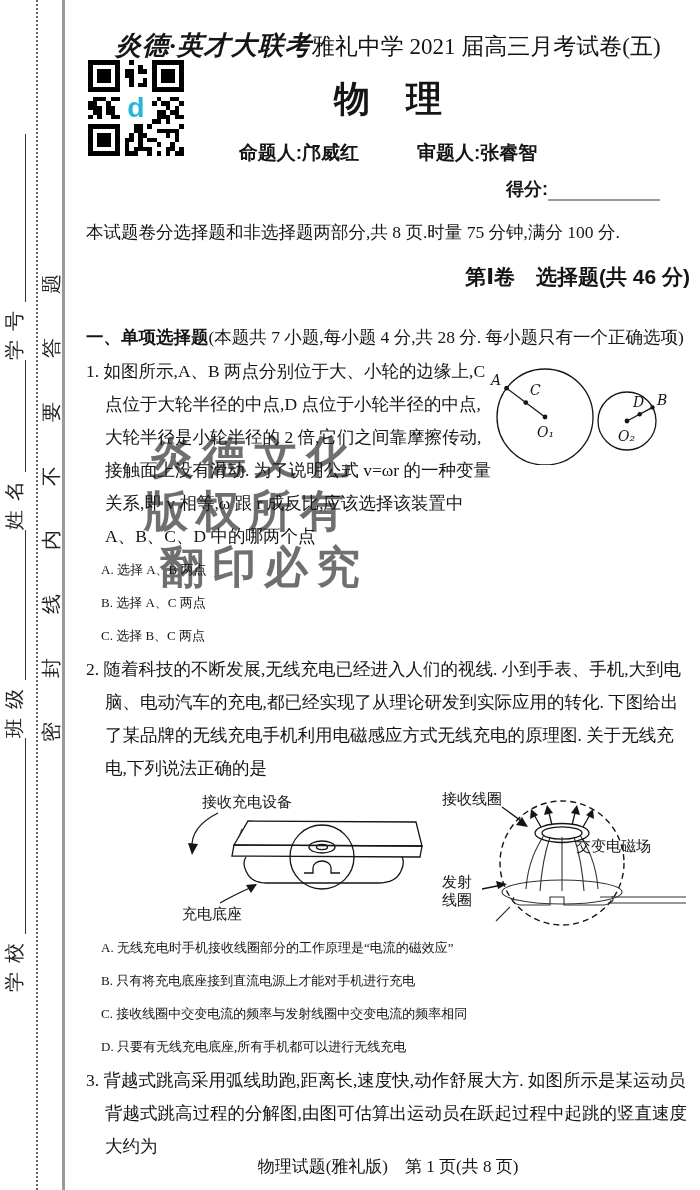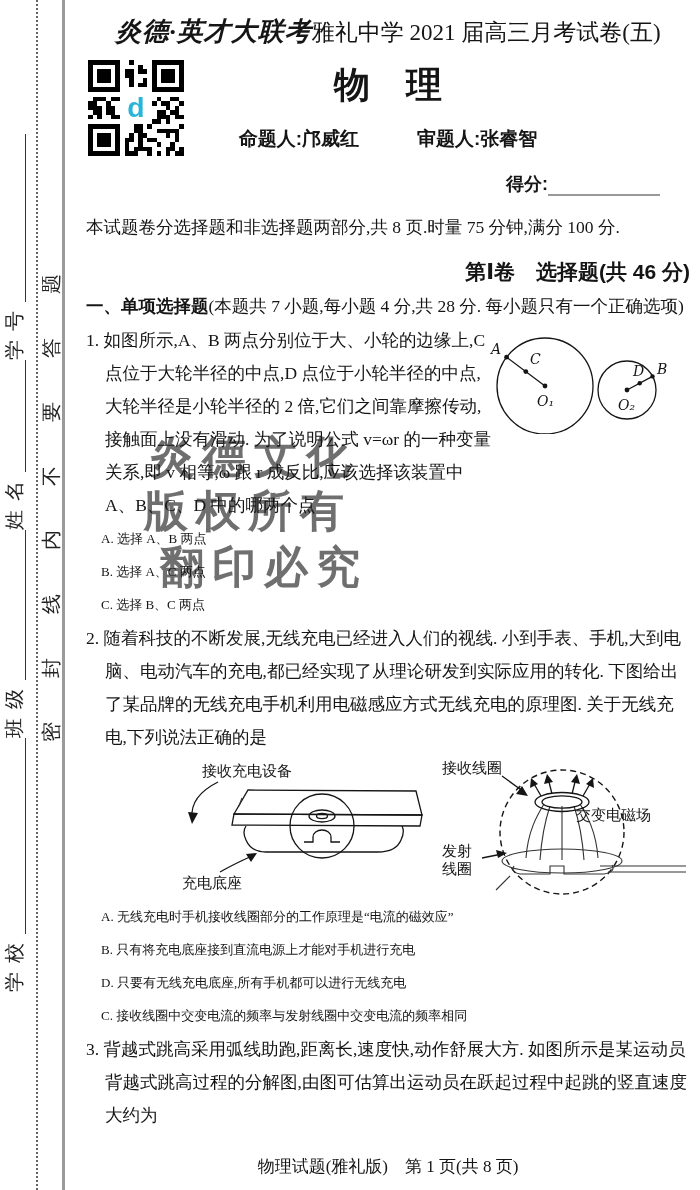--- a/index.html
+++ b/index.html
@@ -34,41 +34,41 @@
   .watermark { position:absolute; z-index:0; color:#404040; opacity:.75;
     font-family:"Liberation Sans","DejaVu Sans",sans-serif; font-weight:bold;
     font-size:44px; letter-spacing:8px; white-space:nowrap; }
   .wm1 { left:150px; top:428px; }
   .wm2 { left:144px; top:482px; }
   .wm3 { left:160px; top:538px; }
 
   
   .content { position:absolute; left:86px; top:8px; width:604px; z-index:1; }
 
-  .header-title { text-align:center; white-space:nowrap; margin-top:6px; }
+  .header-title { text-align:center; white-space:nowrap; margin-top:20px; }
   .brand { font-weight:bold; font-style:italic; font-size:26px; letter-spacing:1px; }
   .exam  { font-size:23px; }
 
   .qr { position:absolute; left:2px; top:52px; width:96px; height:96px; }
 
   .subject { text-align:center; font-size:36px; font-weight:bold; margin-top:12px;
     font-family:Liberation Mono, monospace; }
   .people { display:flex; justify-content:center; gap:58px; margin-top:16px;
     font-family:"Liberation Sans","DejaVu Sans",sans-serif; font-weight:bold; font-size:19px; }
   .score-row { display:flex; justify-content:flex-end; align-items:flex-end;
-    margin:20px 30px 0 0; font-size:18px;
+    margin:11px 30px 0 0; font-size:18px;
     font-family:"Liberation Sans","DejaVu Sans",sans-serif; font-weight:bold; }
   .score-blank { width:112px; border-bottom:2px solid #999; height:20px; }
 
   .intro { margin-top:16px; font-size:17.5px; line-height:30px; }
 
   .sec-title { text-align:right; margin-top:16px; font-size:21px; font-weight:bold;
     font-family:"Liberation Sans","DejaVu Sans",sans-serif; }
 
-  .part-head { margin-top:4px; font-size:17.5px; line-height:33px; padding-left:34px; text-indent:-34px; }
+  .part-head { margin-top:30px; font-size:17.5px; line-height:33px; padding-left:34px; text-indent:-34px; }
   .part-bold { font-weight:bold; font-family:"Liberation Sans","DejaVu Sans",sans-serif; }
 
   .question { font-size:17.5px; line-height:33px; padding-left:19px; text-indent:-19px; margin-top:1px; }
   .q1-fig { float:right; width:186px; height:104px; margin:6px 0 28px 6px; }
   .options { margin:0; }
   .opt { margin-left:15px; font-size:13px; line-height:33px; }
 
   .q2-figs { display:flex; align-items:flex-end; height:142px; margin:4px 0 0 0; }
   .q2-left  { margin-left:76px; }
   .q2-right { margin-left:12px; }
@@ -328,22 +328,22 @@
       <text class="cjk" x="2" y="98">发射</text>
       <text class="cjk" x="2" y="116">线圈</text>
       <path class="ln" d="M42,100 L62,96"></path>
       <polygon points="67,95 56,92 58,100" fill="#151515"></polygon>
     </svg>
   </div>
 
   <div class="options">
     <div class="opt">A. 无线充电时手机接收线圈部分的工作原理是“电流的磁效应”</div>
     <div class="opt">B. 只有将充电底座接到直流电源上才能对手机进行充电</div>
+    <div class="opt">C. 接收线圈中交变电流的频率与发射线圈中交变电流的频率相同</div>
     <div class="opt">D. 只要有无线充电底座,所有手机都可以进行无线充电</div>
-    <div class="opt">C. 接收线圈中交变电流的频率与发射线圈中交变电流的频率相同</div>
   </div>
 
   <div class="question">
     <span>3.</span>
     <span>背越式跳高采用弧线助跑,距离长,速度快,动作舒展大方. 如图所示是某运动员背越式跳高过程的分解图,由图可估算出运动员在跃起过程中起跳的竖直速度大约为</span>
   </div>
 
 </div>
 
 <div class="footer">物理试题(雅礼版)　第 1 页(共 8 页)</div>

